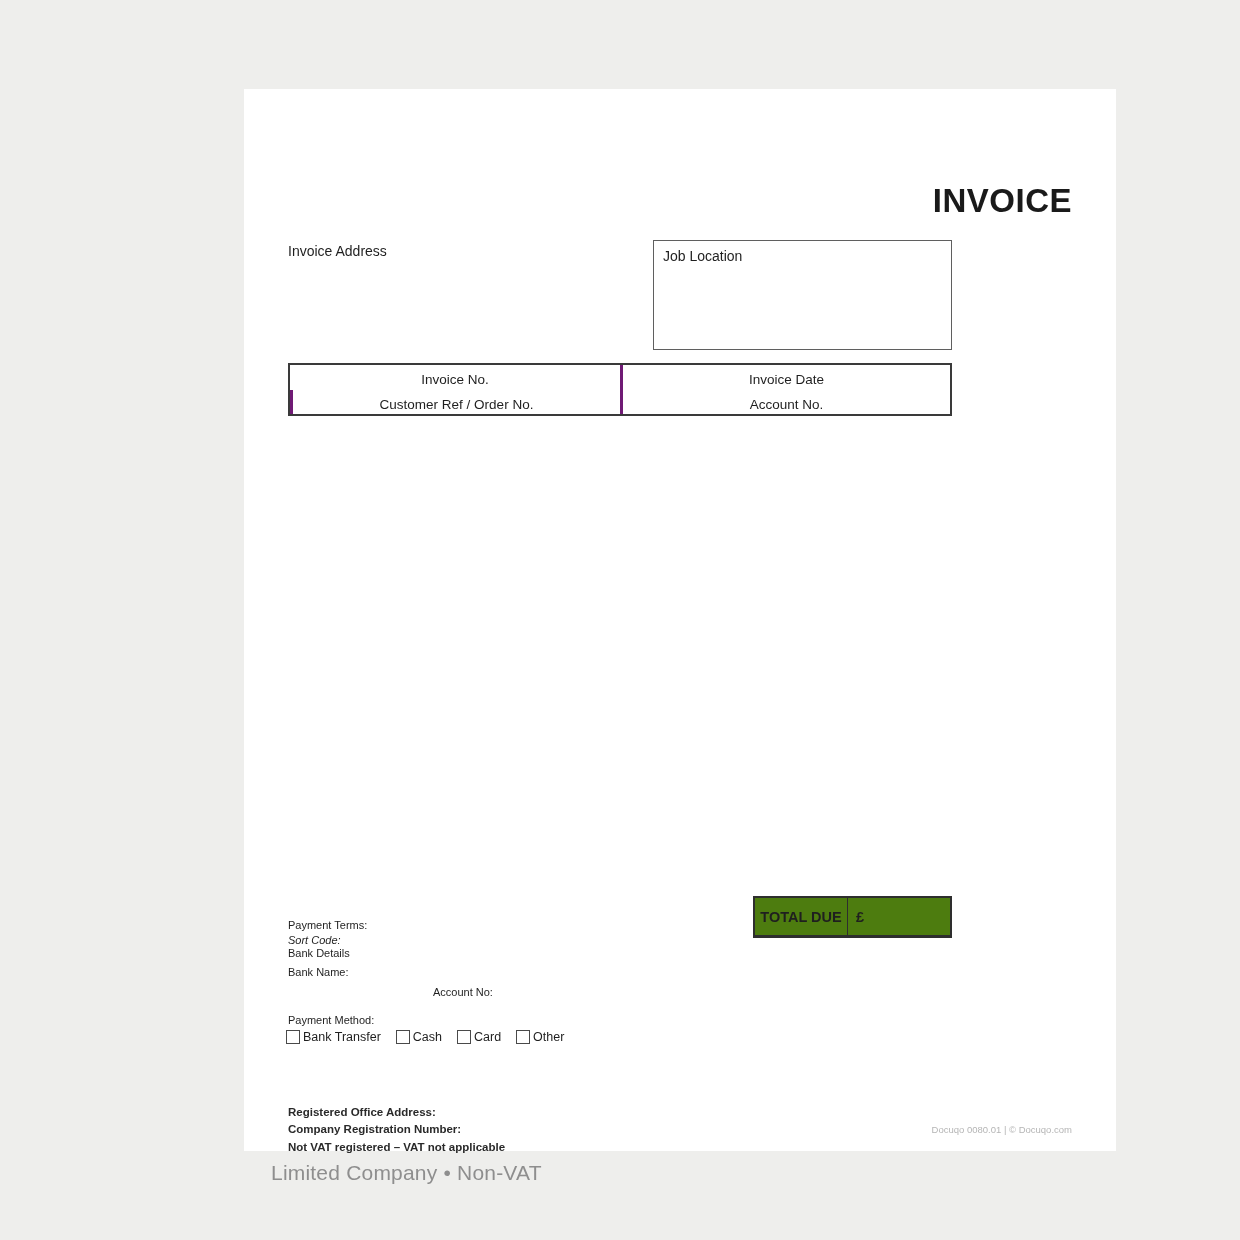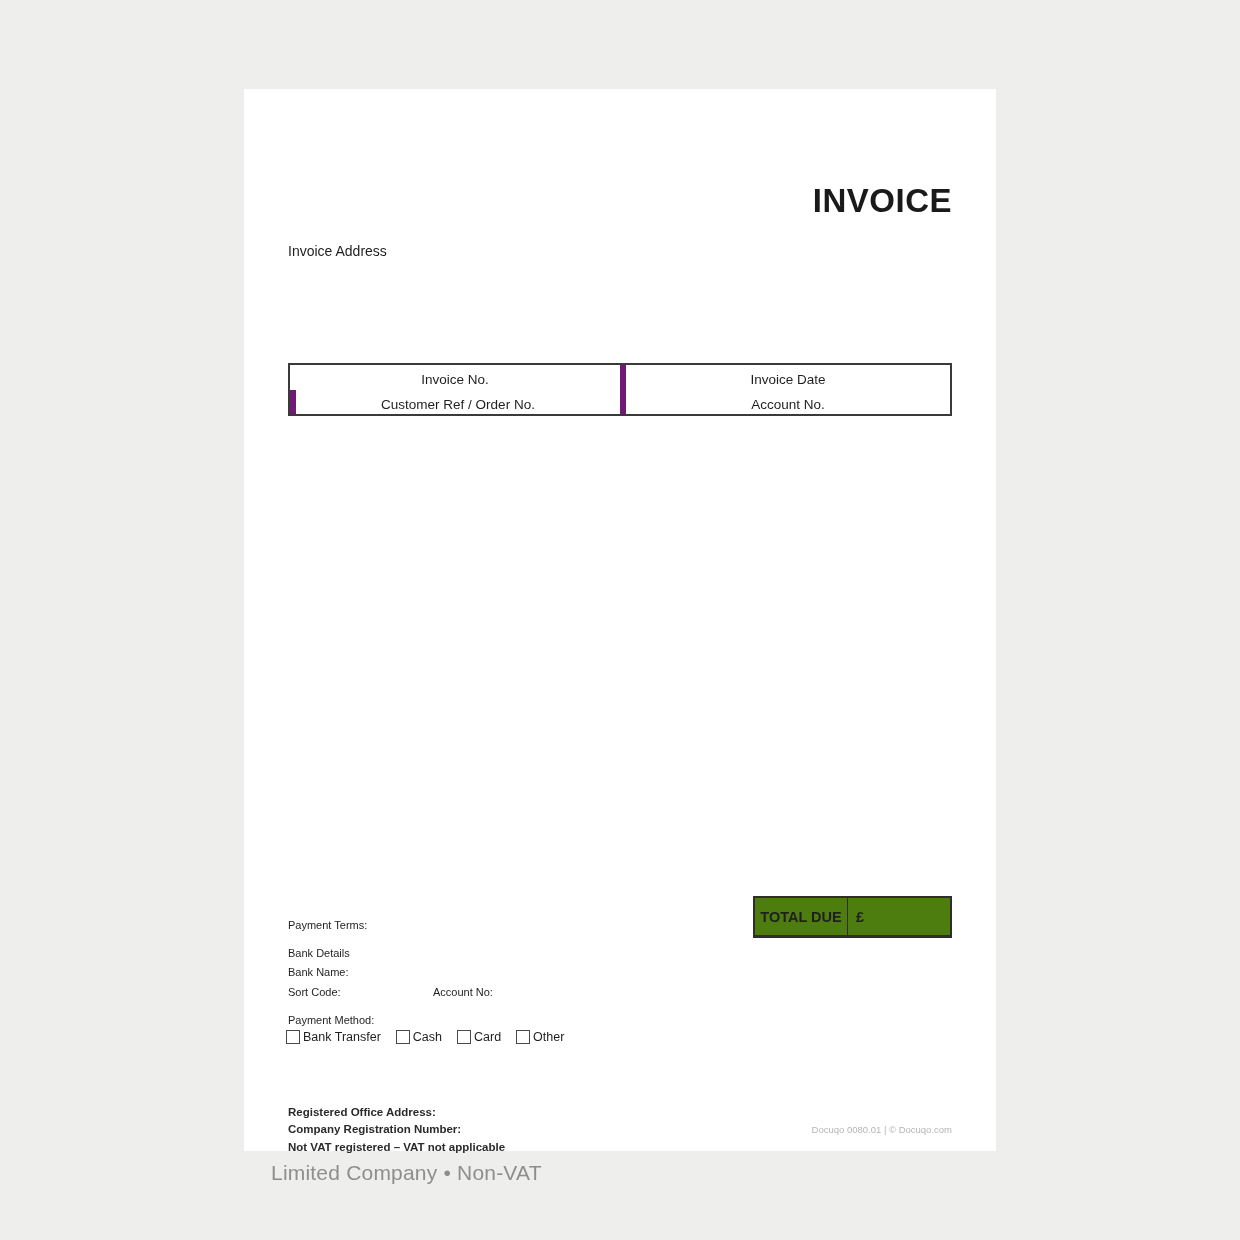--- a/index.html
+++ b/index.html
@@ -5,21 +5,21 @@
   * { margin:0; padding:0; box-sizing:border-box; }
   html,body { width:1240px; height:1240px; }
   body {
     background:#eeeeec;
     font-family:"Liberation Sans", sans-serif;
     color:#1f1f1f;
     position:relative;
   }
   .page {
     position:absolute; left:244px; top:89px;
-    width:752px; height:1062px;
+    width:872px; height:1062px;
     background:#ffffff;
   }
   .abs { position:absolute; }
 
   .title {
     right:44px; top:95px;
     font-size:33px; font-weight:700; letter-spacing:.5px;
     line-height:33px; color:#1a1a1a;
   }
 
@@ -36,21 +36,21 @@
   }
 
   .info-table {
     left:44px; top:274px; width:664px; height:53px;
     border:2px solid #3a3a3a;
     display:grid; grid-template-columns:repeat(2,1fr);
   }
   .info-cell {
     padding-top:7px; text-align:center;
     font-size:13.5px;
-    border-left:6px solid #701a75;
+    border-left:3px solid #701a75;
   }
   .info-cell:first-child { border-left:none; }
 
   .items-table {
     left:44px; top:343px; width:664px; height:464px;
     border:2px solid #3a3a3a;
     display:grid;
     grid-template-columns:370px 94px 95px 1fr;
     grid-template-rows:31px 1fr;
   }
@@ -77,21 +77,21 @@
   .total-amount {
     border-left:1px solid #2e2e2e;
     display:flex; align-items:center;
     padding-left:8px;
     font-size:14.5px; font-weight:700;
   }
 
   .payment-terms { left:44px; top:829px; }
   .bank-details  { left:44px; top:857px; }
   .bank-name     { left:44px; top:876px; }
-  .sort-code     { left:44px; top:896px; }
+  .sort-code     { left:44px; top:844px;font-style:italic; }
   .account-no    { left:189px; top:896px; }
   .payment-method{ left:44px; top:924px; }
 
   .cb-row {
     left:42px; top:941px;
     display:flex; align-items:center;
   }
   .cb-group { display:flex; align-items:center; margin-right:15px;justify-content:center; }
   .checkbox {
     width:14px; height:14px;
@@ -120,20 +120,23 @@
 </style>
 </head>
 <body>
 
 <div class="page">
 
   <div class="abs title">INVOICE</div>
 
   <div class="abs lbl-14 invoice-address">Invoice Address</div>
 
+  <div class="abs job-box">
+    <span>Job Location</span>
+  </div>
 
   <div class="abs info-table">
     <div class="info-cell">
       <span>Invoice No.</span>
     </div>
     <div class="info-cell">
       <span>Invoice Date</span>
     </div>
     <div class="info-cell">
       <span>Customer Ref / Order No.</span>

